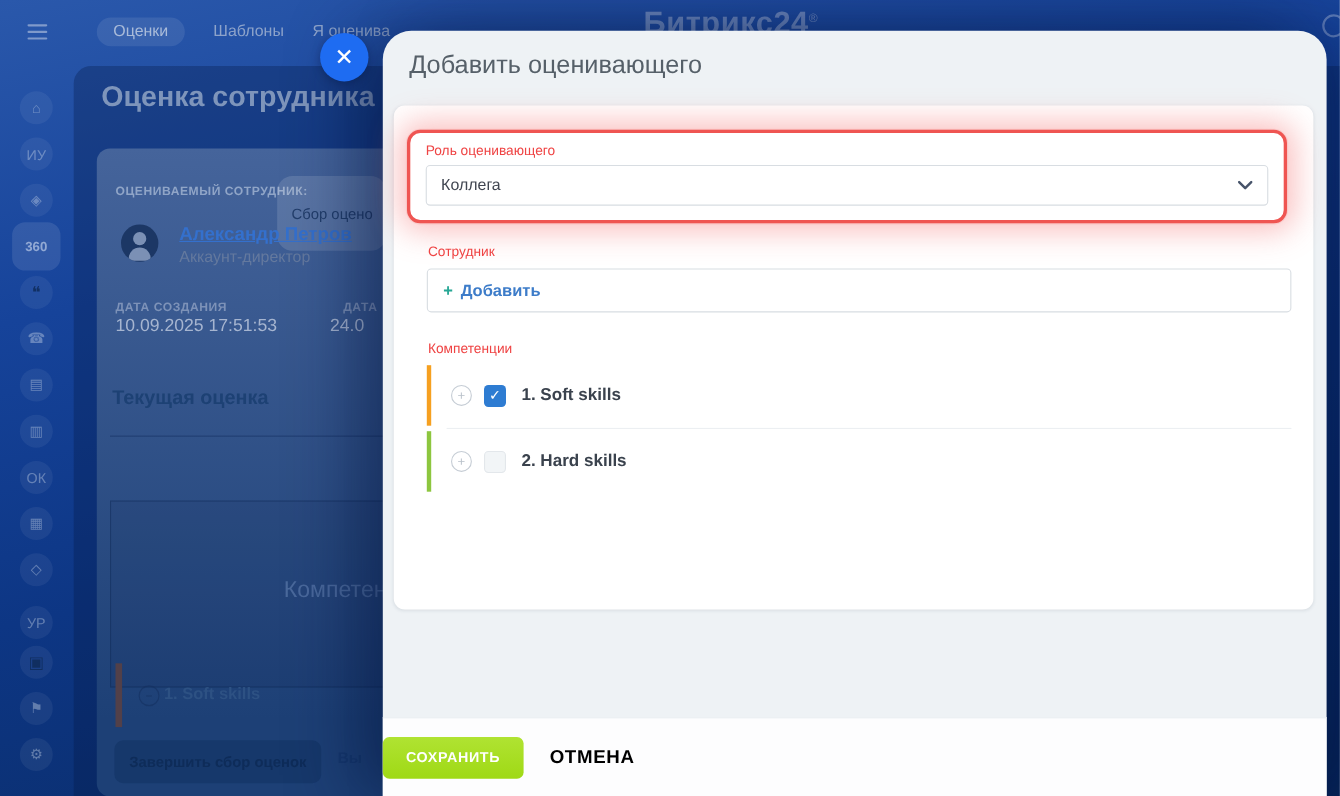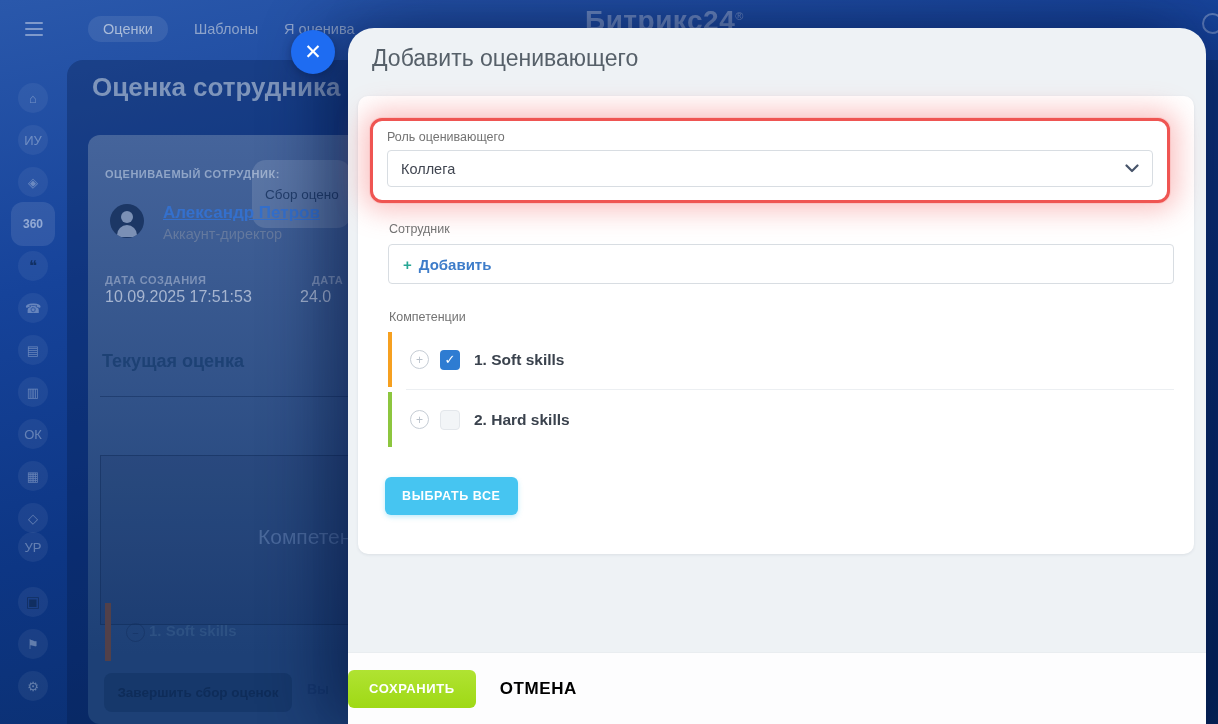--- a/index.html
+++ b/index.html
@@ -53,21 +53,21 @@
 
   
   .modal{left:348px;top:28px;width:858px;height:696px;background:#eef2f5;border-radius:26px 26px 0 0;
     box-shadow:-28px 0 60px rgba(2,18,58,.45), 28px 0 60px rgba(2,18,58,.30);z-index:10;}
   .modal-title{position:absolute;left:24px;top:17px;font-size:23px;color:#566069;}
   .close-btn{left:291px;top:30px;width:44px;height:44px;border-radius:50%;background:#1e6cf2;z-index:11;
     display:flex;align-items:center;justify-content:center;color:#fff;font-size:21px;cursor:pointer;
     box-shadow:0 2px 8px rgba(2,18,58,.35);}
   .form-card{position:absolute;left:10px;top:68px;width:836px;height:458px;background:#fff;border-radius:10px;
     box-shadow:0 1px 3px rgba(50,70,90,.10);}
-  .field-label{font-size:12.5px;color:#737373;}
+  .field-label{font-size:12.5px;color:#ef4444;}
   .role-group{position:absolute;left:12px;top:22px;width:800px;border:3px solid #ef5552;border-radius:12px;
     background:#fff;padding:9px 14px 13px 14px;box-sizing:border-box;
     box-shadow:0 0 0 1px rgba(240,90,90,.12), 0 0 28px 7px rgba(242,95,95,.40);}
   .select-box{margin-top:6px;height:35px;border:1px solid #d8dde2;border-radius:4px;background:#fff;
     display:flex;align-items:center;padding:0 13px;cursor:pointer;}
   .select-box .val{font-size:14.5px;color:#414651;flex:1;}
   .emp-label{position:absolute;left:31px;top:126px;}
   .emp-box{position:absolute;left:30px;top:148px;width:786px;height:40px;border:1px solid #d8dde2;border-radius:4px;
     background:#fff;box-sizing:border-box;display:flex;align-items:center;padding:0 14px;cursor:pointer;}
   .plus-teal{color:#27a795;font-size:15px;font-weight:bold;margin-right:7px;}
@@ -119,21 +119,21 @@
     <div class="abs side-icon" style="top: 125px;">ИУ</div>
     <div class="abs side-icon" style="top: 167px;">◈</div>
     <div class="abs side-icon active" style="top: 202px;">360</div>
     <div class="abs side-icon dark" style="top: 251px;">❝</div>
     <div class="abs side-icon" style="top: 293px;">☎</div>
     <div class="abs side-icon" style="top: 335px;">▤</div>
     <div class="abs side-icon" style="top: 377px;">▥</div>
     <div class="abs side-icon" style="top: 419px;">ОК</div>
     <div class="abs side-icon" style="top: 461px;">▦</div>
     <div class="abs side-icon" style="top: 503px;">◇</div>
-    <div class="abs side-icon" style="top: 532px;">УР</div>
+    <div class="abs side-icon" style="top: 551px;">УР</div>
     <div class="abs side-icon dark" style="top: 587px;">▣</div>
     <div class="abs side-icon" style="top: 629px;">⚑</div>
     <div class="abs side-icon" style="top: 671px;">⚙</div>
   </div>
 
 <div class="abs page-title">Оценка сотрудника А</div>
 
 <div class="abs bg-card"></div>
 <div class="abs lbl-upper" style="left:105px;top:168px;">ОЦЕНИВАЕМЫЙ СОТРУДНИК:</div>
 <div class="abs badge">Сбор оцено</div>
@@ -190,20 +190,19 @@
         </div>
         <div class="comp-div"></div>
         <div class="comp-row">
           <div class="comp-bar" style="background: rgb(141, 198, 63);"></div>
           <div class="comp-plus">+</div>
           <div class="comp-check unchecked"></div>
           <div class="comp-name">2. Hard skills</div>
         </div>
       </div>
 
-    <div class="select-all">ВЫБРАТЬ ВСЕ</div>
   </div>
 
   <div class="modal-footer">
     <div class="save-btn">СОХРАНИТЬ</div>
     <div class="cancel-btn">ОТМЕНА</div>
   </div>
 </div>
 
 </body></html>

